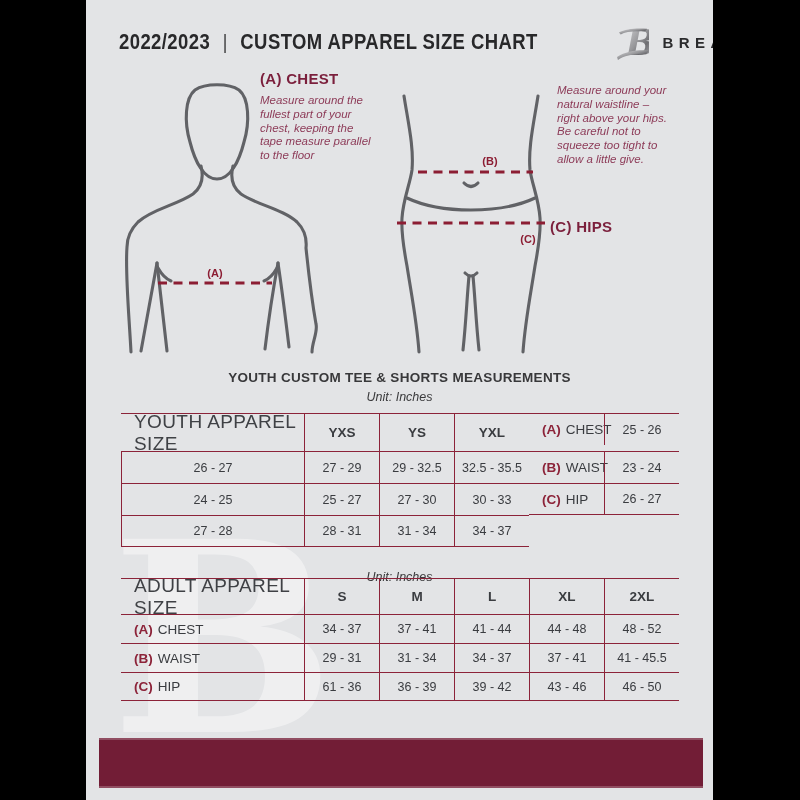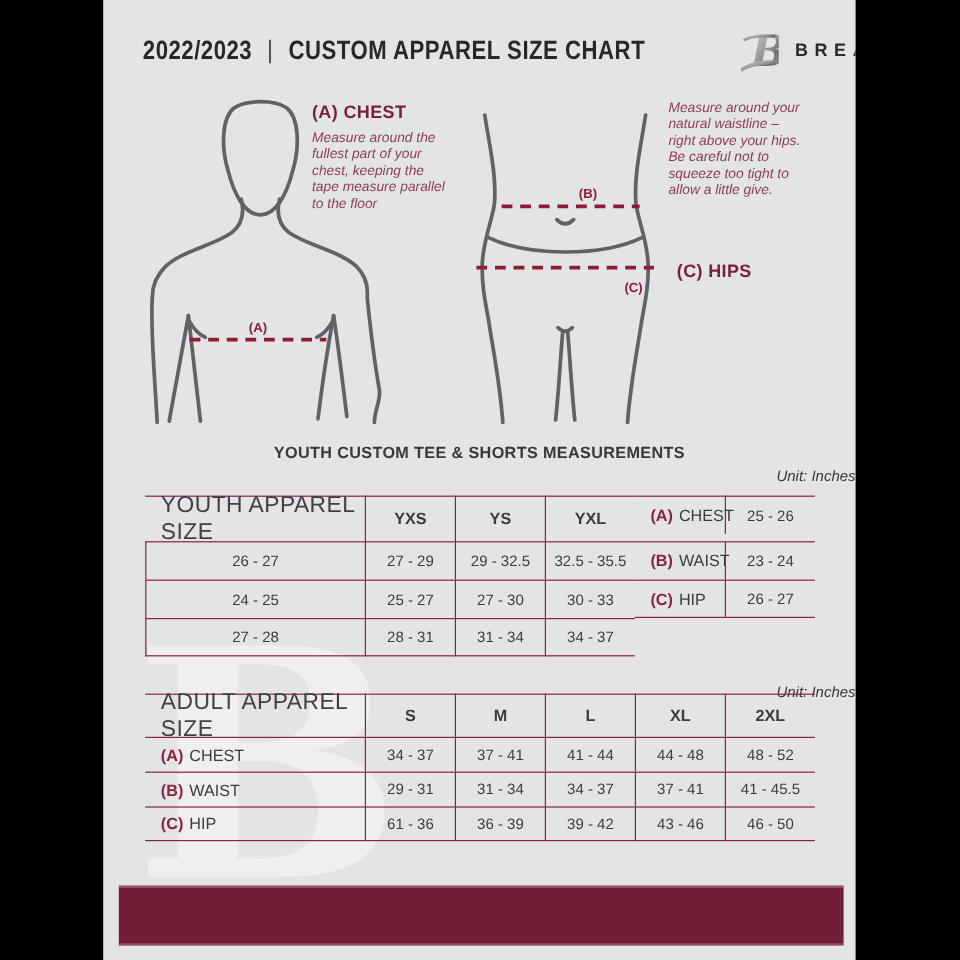--- a/index.html
+++ b/index.html
@@ -20,36 +20,36 @@
              transform:scaleX(0.84);transform-origin:left center;}
   .mast-sep{font-weight:400;color:#3c3c3e;font-size:21px;}
   .brand{display:flex;align-items:center;gap:13px;}
   .brand-name{font-weight:700;font-size:15px;letter-spacing:5.5px;color:#2b2b2d;}
 
   
   .note{position:absolute;}
   .note h3{margin:0 0 7px 0;font-size:15px;font-weight:700;color:#7b1f3c;letter-spacing:0.3px;}
   .note p{margin:0;font-size:11.5px;font-style:italic;line-height:13.8px;color:#8d3b58;
           white-space:pre-line;}
-  .note-a{left:174px;top:85px;width:150px;}
+  .note-a{left:174px;top:70px;width:150px;}
   .note-b{left:471px;top:84px;width:152px;}
-  .note-c{left:478px;top:218px;width:158px;}
+  .note-c{left:464px;top:218px;width:158px;}
 
   
   .fig{position:absolute;}
   .fig-chest{left:39px;top:82px;}
   .fig-waist{left:306px;top:82px;}
   .fig path{fill:none;stroke:#616266;stroke-width:3.1;stroke-linecap:round;stroke-linejoin:round;}
   .fig .dash{stroke:#8c1d33;stroke-width:3;stroke-dasharray:9 6.5;stroke-linecap:butt;}
   .fig text{font-family:"Liberation Sans",sans-serif;font-size:11px;font-weight:700;fill:#8c1d33;}
 
   
   .section-title{position:absolute;left:0;right:0;text-align:center;font-weight:700;
                  font-size:13.5px;letter-spacing:0.3px;color:#38383a;}
-  .section-unit{position:absolute;left:0;right:0;text-align:right;font-style:italic;
+  .section-unit{position:absolute;left:0;right:0;text-align:center;font-style:italic;
                 font-size:12.5px;color:#3a3a3c;}
   .youth-title{top:370px;} .youth-unit{top:390px;}
   .adult-title{top:550px;} .adult-unit{top:570px;}
 
   
   .size-table{position:absolute;left:35px;width:558px;display:grid;
               grid-template-columns:183px repeat(5,75px);}
   .table-youth{top:413px;--hh:38px;--rh:32px;}
   .table-adult{top:578px;--hh:36px;--rh:29px;}
   .cell{box-sizing:border-box;border-top:1.5px solid #8c2339;display:flex;align-items:center;

